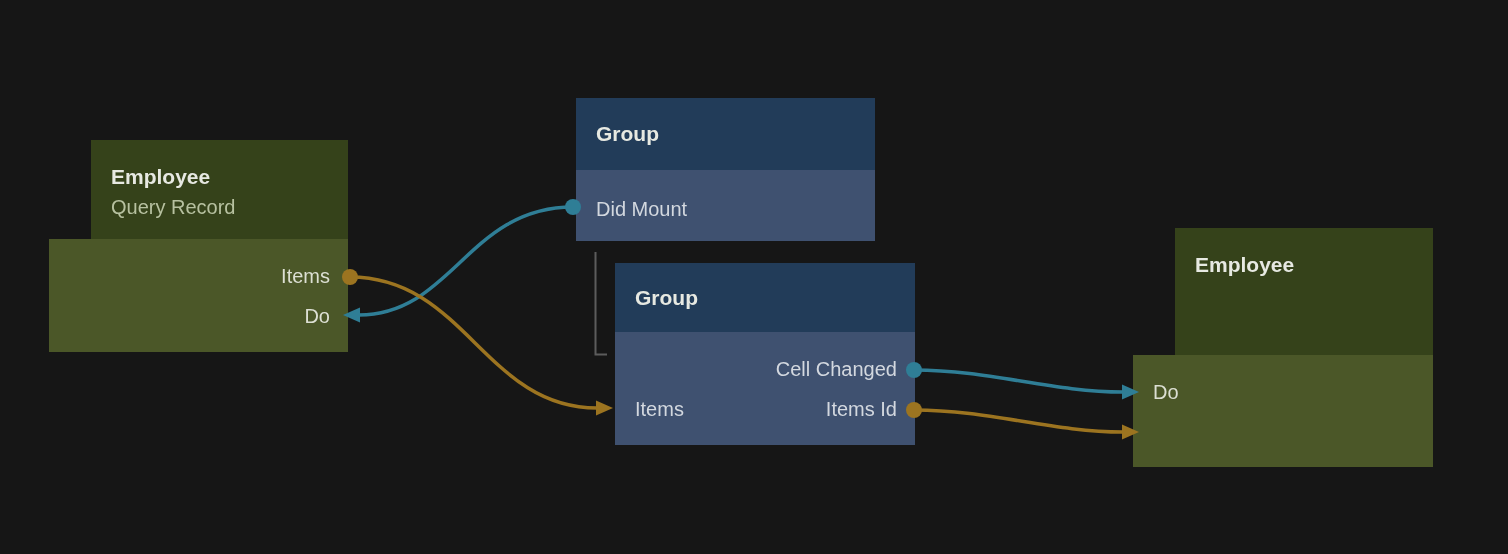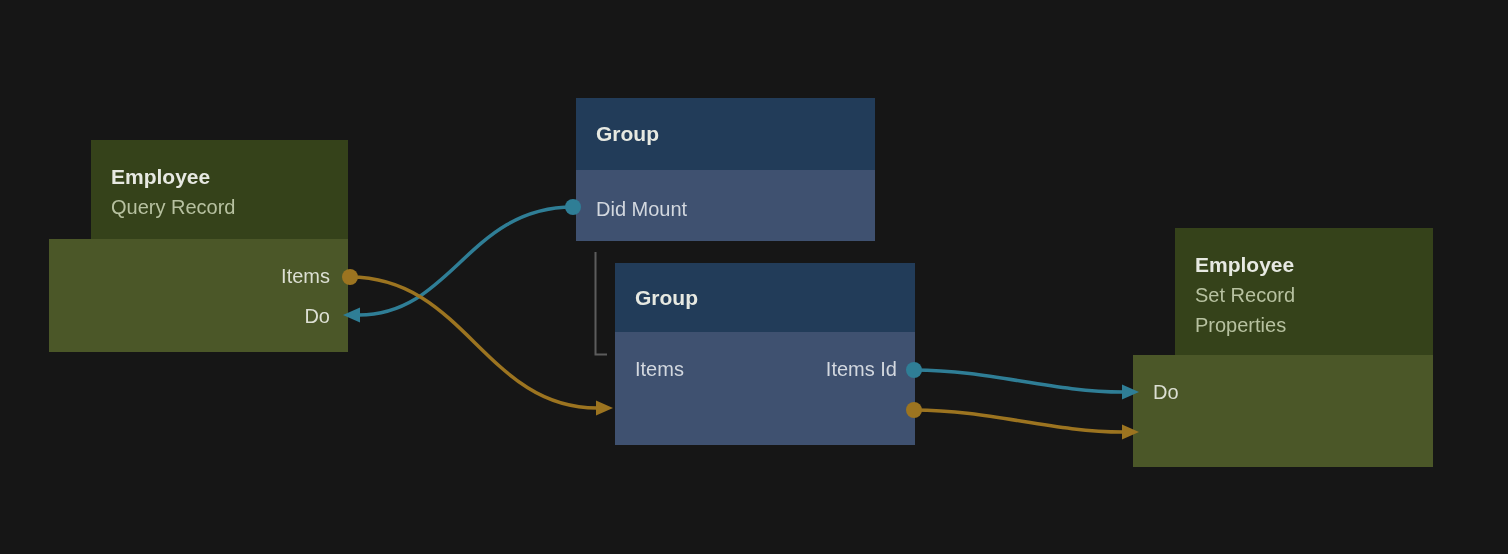--- a/index.html
+++ b/index.html
@@ -104,31 +104,33 @@
         <span>Did Mount</span>
       </div>
     </div>
   </div>
 
   <div class="node blue" style="left:615px; top:263px; width:300px; height:182px;">
     <div class="hdr" style="height:69px; padding-top:20px;">
       <div class="title">Group</div>
     </div>
     <div class="body">
+      <div class="port-row right">
+        <span>Cell Changed</span>
+      </div>
       <div class="port-row both">
         <span>Items</span>
         <span>Items Id</span>
       </div>
     </div>
   </div>
 
   <div class="node green" style="left:1133px; top:228px; width:300px; height:239px;">
     <div class="hdr" style="height:127px; padding-top:22px;">
       <div class="title">Employee</div>
-      <div class="subtitle">Set Record Properties</div>
     </div>
     <div class="body">
       <div class="port-row left">
         <span>Do</span>
       </div>
     </div>
   </div>
 
   <svg class="wires" viewBox="0 0 1508 554">
 

